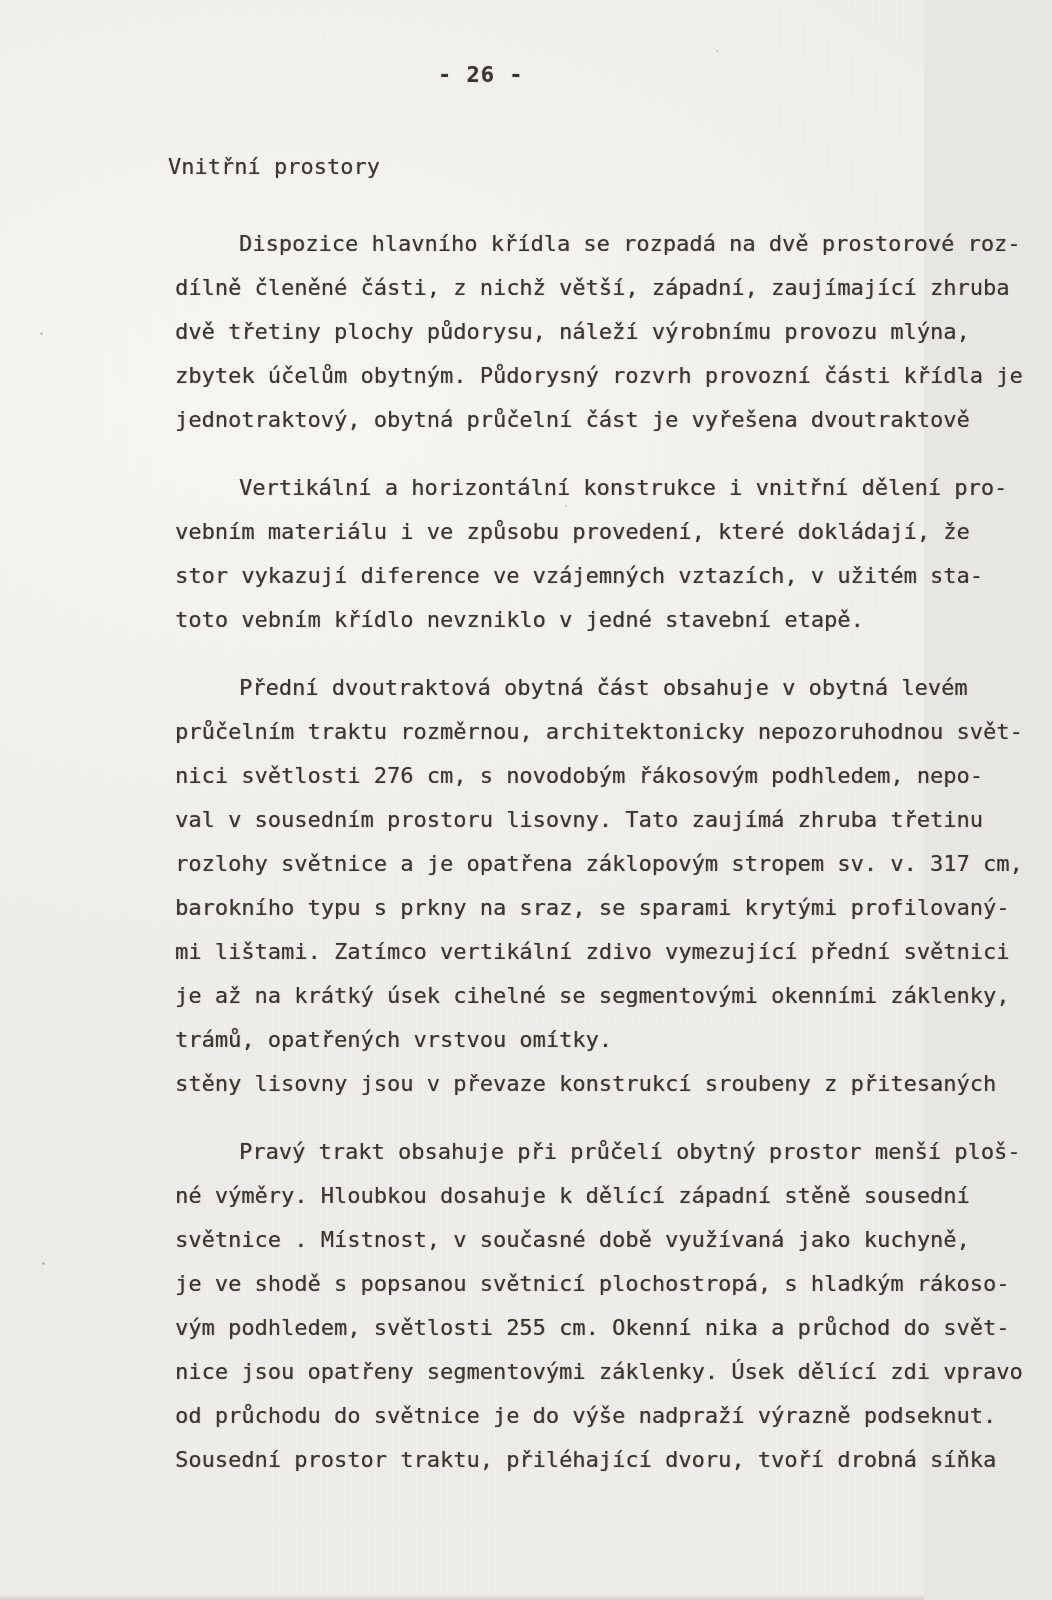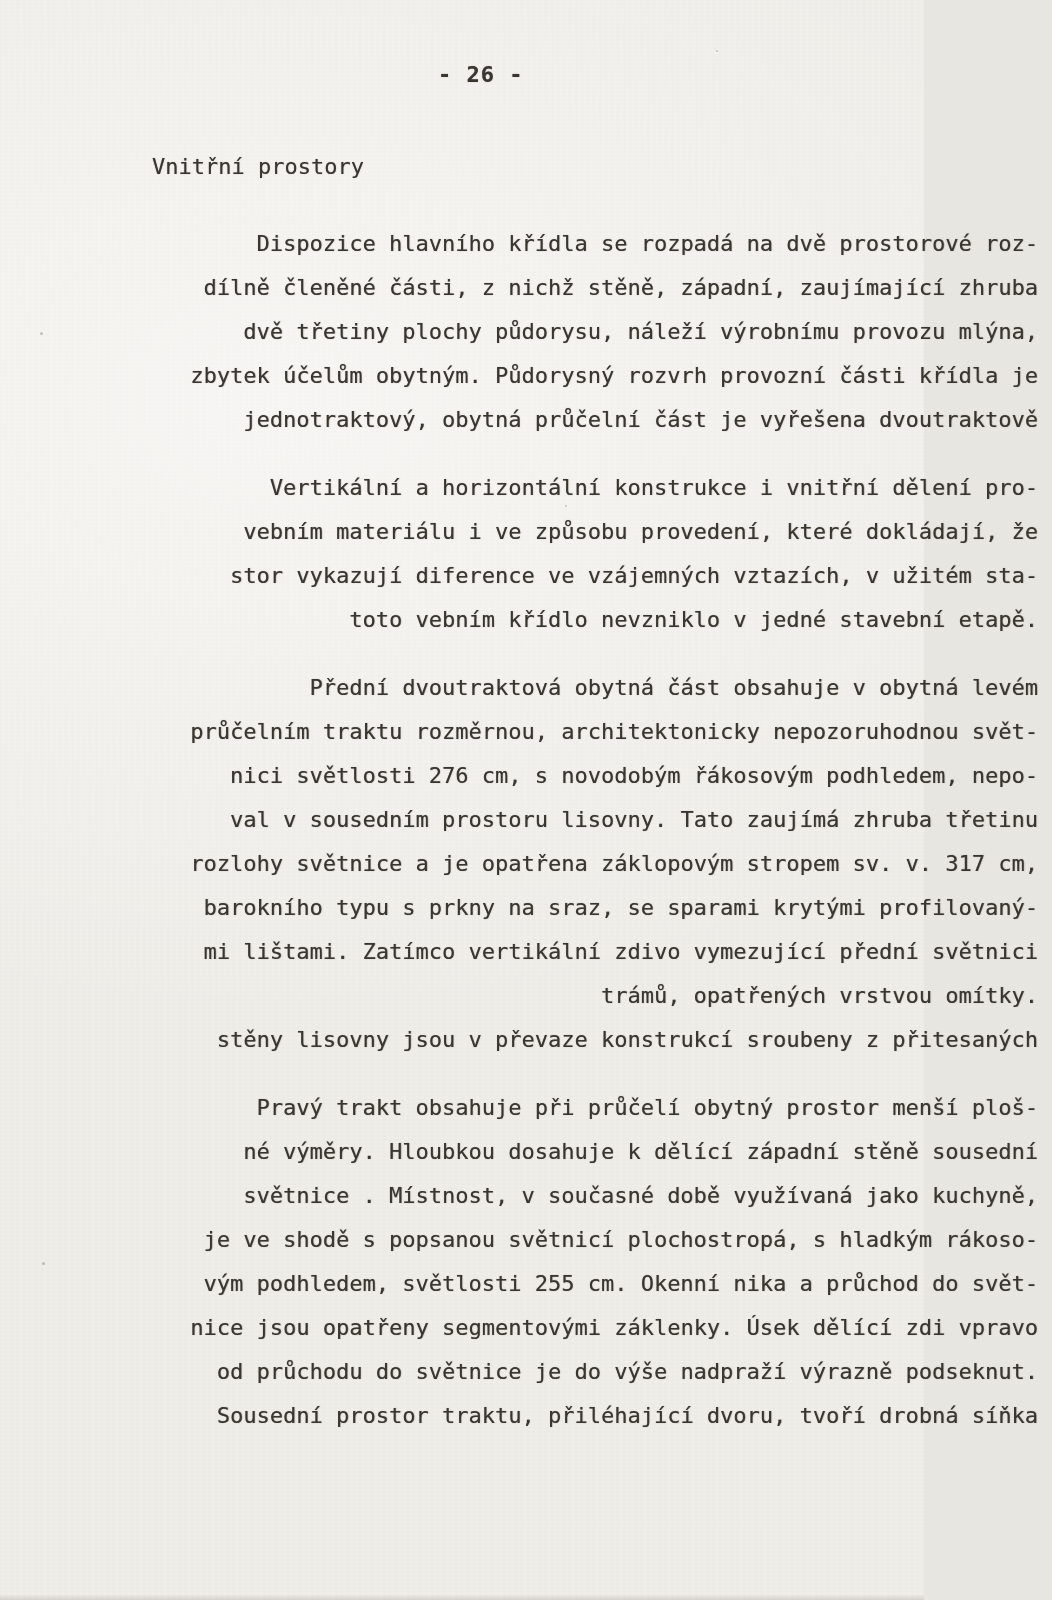--- a/index.html
+++ b/index.html
@@ -16,37 +16,36 @@
   .page {
     position: relative;
     width: 924px;
     height: 1600px;
     background:
       radial-gradient(ellipse 1400px 900px at 30% 25%, rgba(255,255,255,0.5), rgba(255,255,255,0) 70%),
       repeating-linear-gradient(0deg, rgba(120,115,105,0.025) 0px, rgba(255,255,255,0.02) 2px, rgba(120,115,105,0.02) 4px),
       repeating-linear-gradient(90deg, rgba(130,125,115,0.018) 0px, rgba(255,255,255,0.015) 3px, rgba(130,125,115,0.015) 6px),
       var(--paper, #f0eee9);
     color: var(--ink, #39362f);
-    text-align: right;
   }
   .page-number {
     position: absolute;
     top: 62px;
     left: 438px;
     font-size: 22px;
     letter-spacing: 1px;
     font-weight: bold;
     color: var(--ink, #39362f);
     text-shadow: 0 0 1px rgba(57,54,47,0.55);
     white-space: pre;
   }
   .heading {
     position: absolute;
     top: 152px;
-    left: 152px;
+    left: 168px;
     font-size: 22px;
     line-height: 30px;
     text-shadow: 0 0 1px rgba(57,54,47,0.5);
     white-space: pre;
   }
   .body {
     position: absolute;
     top: 224px;
     left: 168px;
     width: 870px;
@@ -93,39 +92,40 @@
 <body>
 
 <div class="page" style="--paper: #f0eee9; --ink: #39362f;">
   <div class="page-number">- 26 -</div>
 
   <div class="heading">Vnitřní prostory</div>
 
   <div class="body">
       <p class="para">
         <span class="line">Dispozice hlavního křídla se rozpadá na dvě prostorové roz-</span>
-        <span class="line">dílně členěné části, z nichž stěně, západní, zaujímající zhruba</span>
+        <span class="line">dílně členěné části, z nichž větší, západní, zaujímající zhruba</span>
         <span class="line">dvě třetiny plochy půdorysu, náleží výrobnímu provozu mlýna,</span>
         <span class="line">zbytek účelům obytným. Půdorysný rozvrh provozní části křídla je</span>
         <span class="line">jednotraktový, obytná průčelní část je vyřešena dvoutraktově</span>
       </p>
       <p class="para">
         <span class="line">Vertikální a horizontální konstrukce i vnitřní dělení pro-</span>
         <span class="line">vebním materiálu i ve způsobu provedení, které dokládají, že</span>
         <span class="line">stor vykazují diference ve vzájemných vztazích, v užitém sta-</span>
         <span class="line">toto vebním křídlo nevzniklo v jedné stavební etapě.</span>
       </p>
       <p class="para">
         <span class="line">Přední dvoutraktová obytná část obsahuje v obytná levém</span>
         <span class="line">průčelním traktu rozměrnou, architektonicky nepozoruhodnou svět-</span>
         <span class="line">nici světlosti 276 cm, s novodobým řákosovým podhledem, nepo-</span>
         <span class="line">val v sousedním prostoru lisovny. Tato zaujímá zhruba třetinu</span>
         <span class="line">rozlohy světnice a je opatřena záklopovým stropem sv. v. 317 cm,</span>
         <span class="line">barokního typu s prkny na sraz, se sparami krytými profilovaný-</span>
         <span class="line">mi lištami. Zatímco vertikální zdivo vymezující přední světnici</span>
+        <span class="line">je až na krátký úsek cihelné se segmentovými okenními záklenky,</span>
         <span class="line">trámů, opatřených vrstvou omítky.</span>
         <span class="line">stěny lisovny jsou v převaze konstrukcí sroubeny z přitesaných</span>
       </p>
       <p class="para">
         <span class="line">Pravý trakt obsahuje při průčelí obytný prostor menší ploš-</span>
         <span class="line">né výměry. Hloubkou dosahuje k dělící západní stěně sousední</span>
         <span class="line">světnice . Místnost, v současné době využívaná jako kuchyně,</span>
         <span class="line">je ve shodě s popsanou světnicí plochostropá, s hladkým rákoso-</span>
         <span class="line">vým podhledem, světlosti 255 cm. Okenní nika a průchod do svět-</span>
         <span class="line">nice jsou opatřeny segmentovými záklenky. Úsek dělící zdi vpravo</span>

